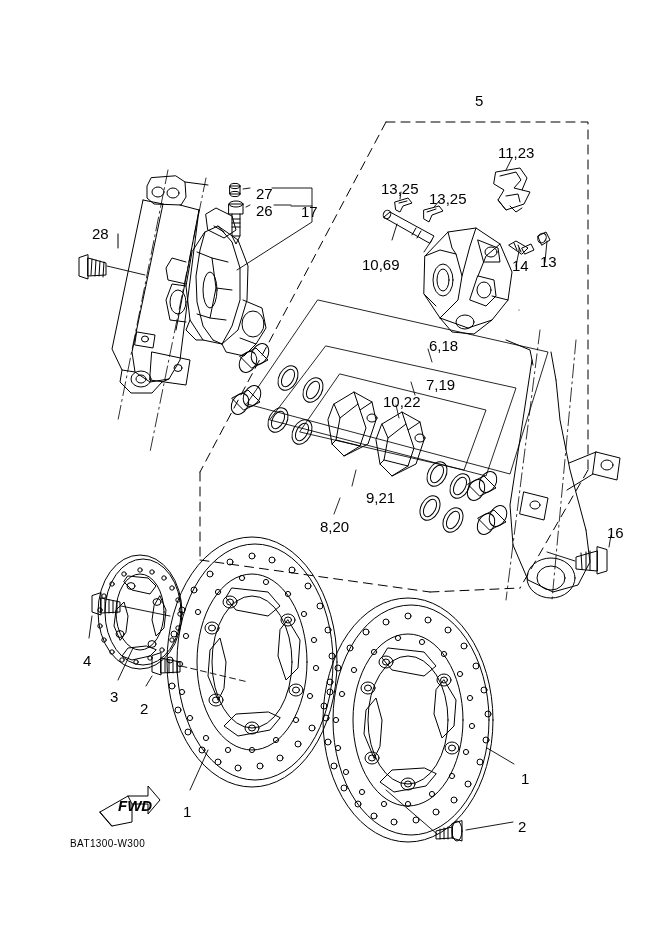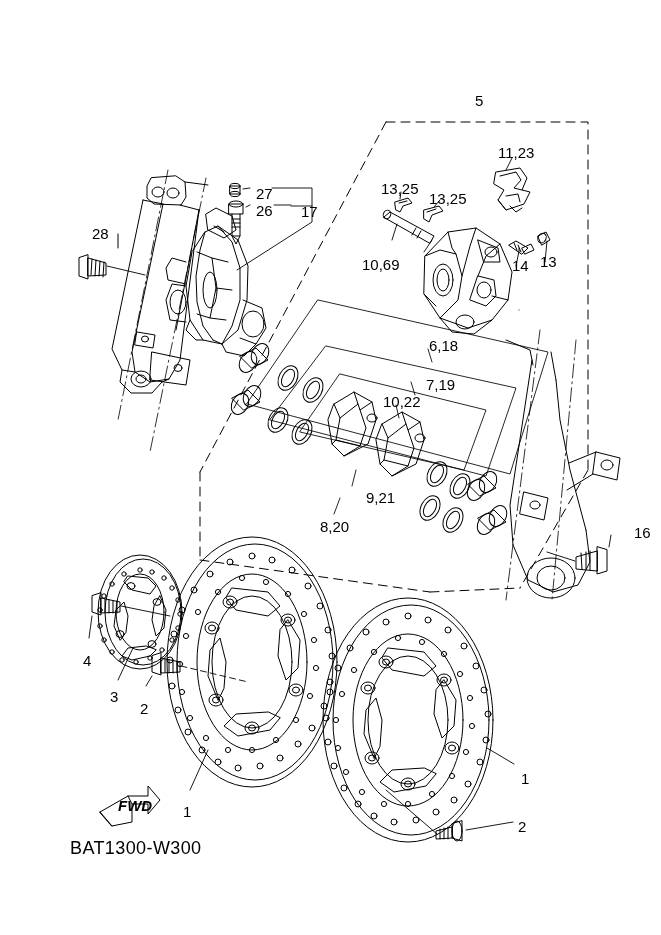--- a/index.html
+++ b/index.html
@@ -2,21 +2,21 @@
 <html><head>
 <meta charset="utf-8">
 <style>
   html,body{margin:0;padding:0;background:#ffffff;}
   body{width:661px;height:935px;position:relative;overflow:hidden;
        font-family:"Liberation Sans",sans-serif;color:#000;}
   #sheet{position:absolute;inset:0;}
   svg.layer{position:absolute;left:0;top:0;width:661px;height:935px;}
   .lbl{position:absolute;font-family:"Liberation Sans",sans-serif;
        font-size:15px;color:#000;white-space:nowrap;letter-spacing:0px;}
-  .code{position:absolute;font-size:18px;letter-spacing:0.4px;}
+  .code{position:absolute;font-size:10px;letter-spacing:0.4px;}
   .fwd{position:absolute;font-size:15px;font-weight:bold;font-style:italic;}
 </style>
 </head>
 <body>
 
 <div id="sheet">
 
   <svg class="layer" viewBox="0 0 661 935">
     <g fill="none" stroke="#000" stroke-width="1" stroke-linejoin="round" stroke-linecap="round">
 
@@ -478,21 +478,21 @@
   <div class="lbl" style="left:540px;top:253px;">13</div>
   <div class="lbl" style="left:256px;top:185px;">27</div>
   <div class="lbl" style="left:256px;top:202px;">26</div>
   <div class="lbl" style="left:301px;top:203px;">17</div>
   <div class="lbl" style="left:92px;top:225px;">28</div>
   <div class="lbl" style="left:418px;top:337px;margin-left:11px;">6,18</div>
   <div class="lbl" style="left:400px;top:376px;margin-left:26px;">7,19</div>
   <div class="lbl" style="left:383px;top:393px;">10,22</div>
   <div class="lbl" style="left:326px;top:489px;margin-left:40px;">9,21</div>
   <div class="lbl" style="left:320px;top:518px;">8,20</div>
-  <div class="lbl" style="left:607px;top:524px;margin-left:27px;">16</div>
+  <div class="lbl" style="left:607px;top:524px;">16</div>
   <div class="lbl" style="left:83px;top:652px;">4</div>
   <div class="lbl" style="left:110px;top:688px;">3</div>
   <div class="lbl" style="left:140px;top:700px;">2</div>
   <div class="lbl" style="left:183px;top:803px;">1</div>
   <div class="lbl" style="left:521px;top:770px;">1</div>
   <div class="lbl" style="left:518px;top:818px;">2</div>
 
   <div class="fwd" style="left:118px;top:797px;">FWD</div>
   <div class="code" style="left:70px;top:838px;">BAT1300-W300</div>
 

